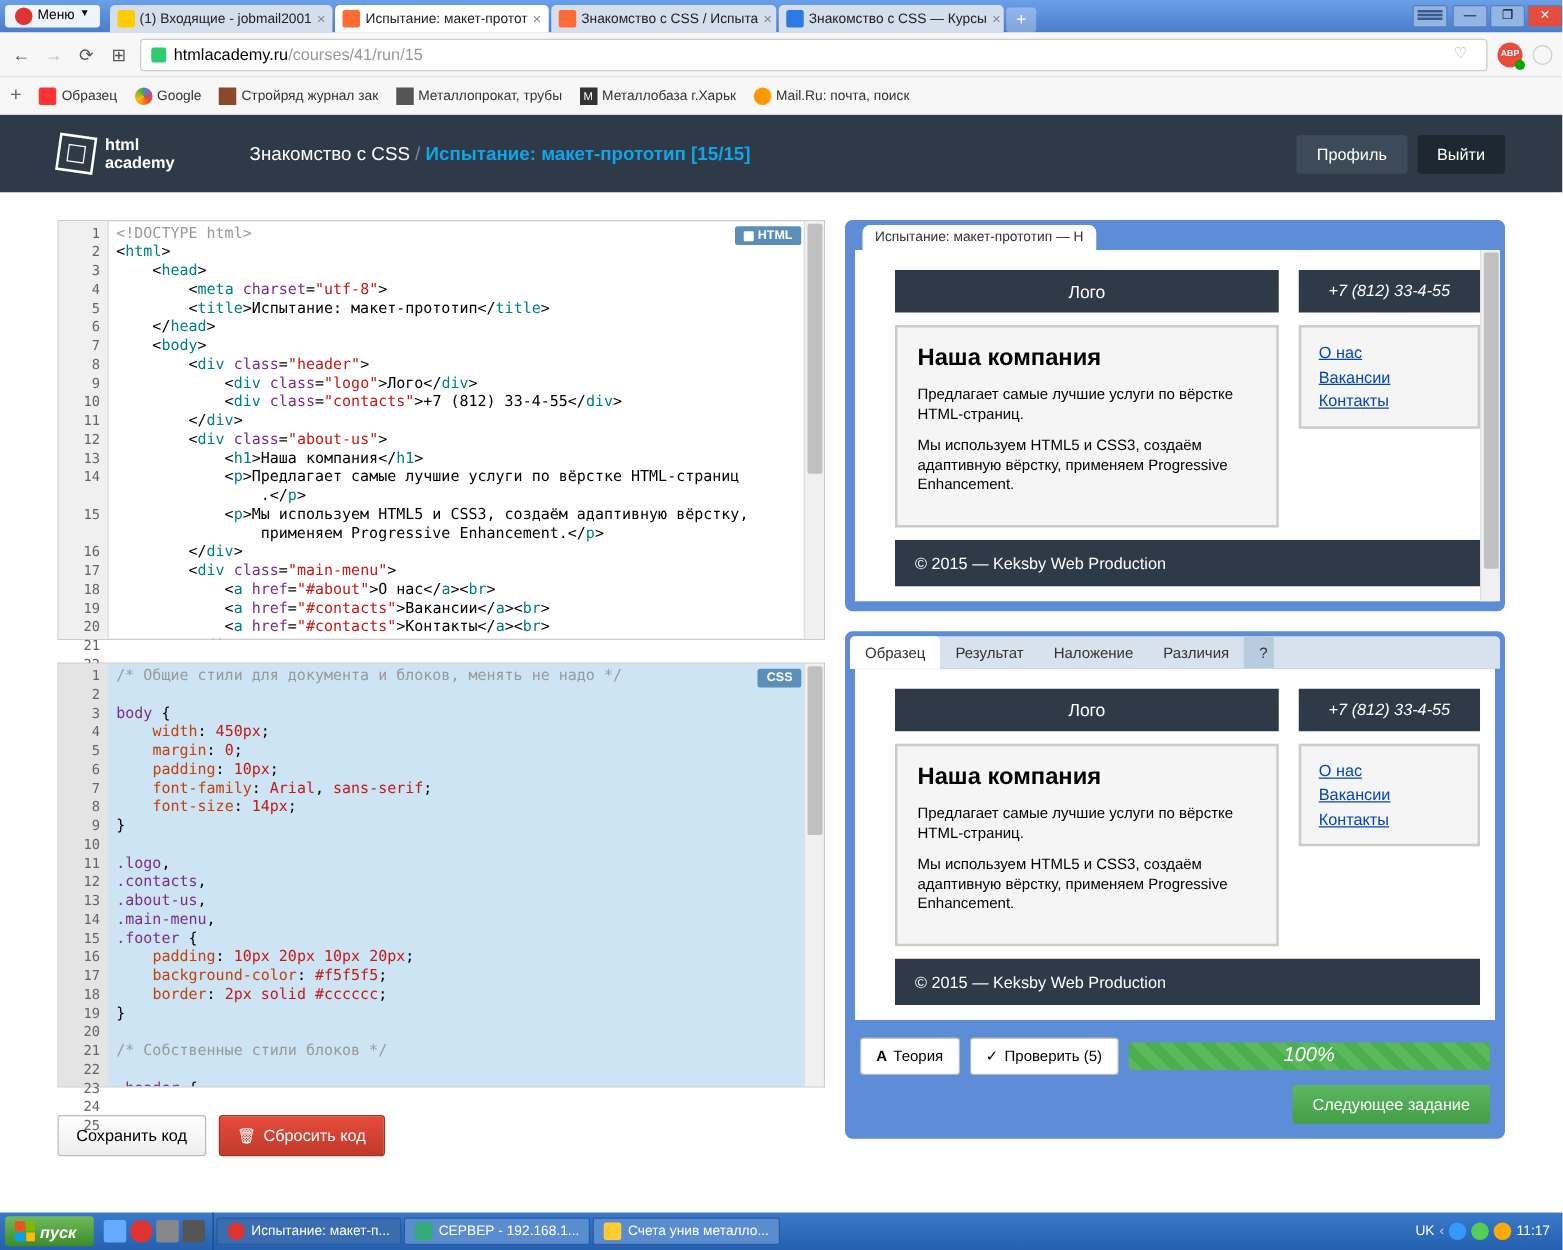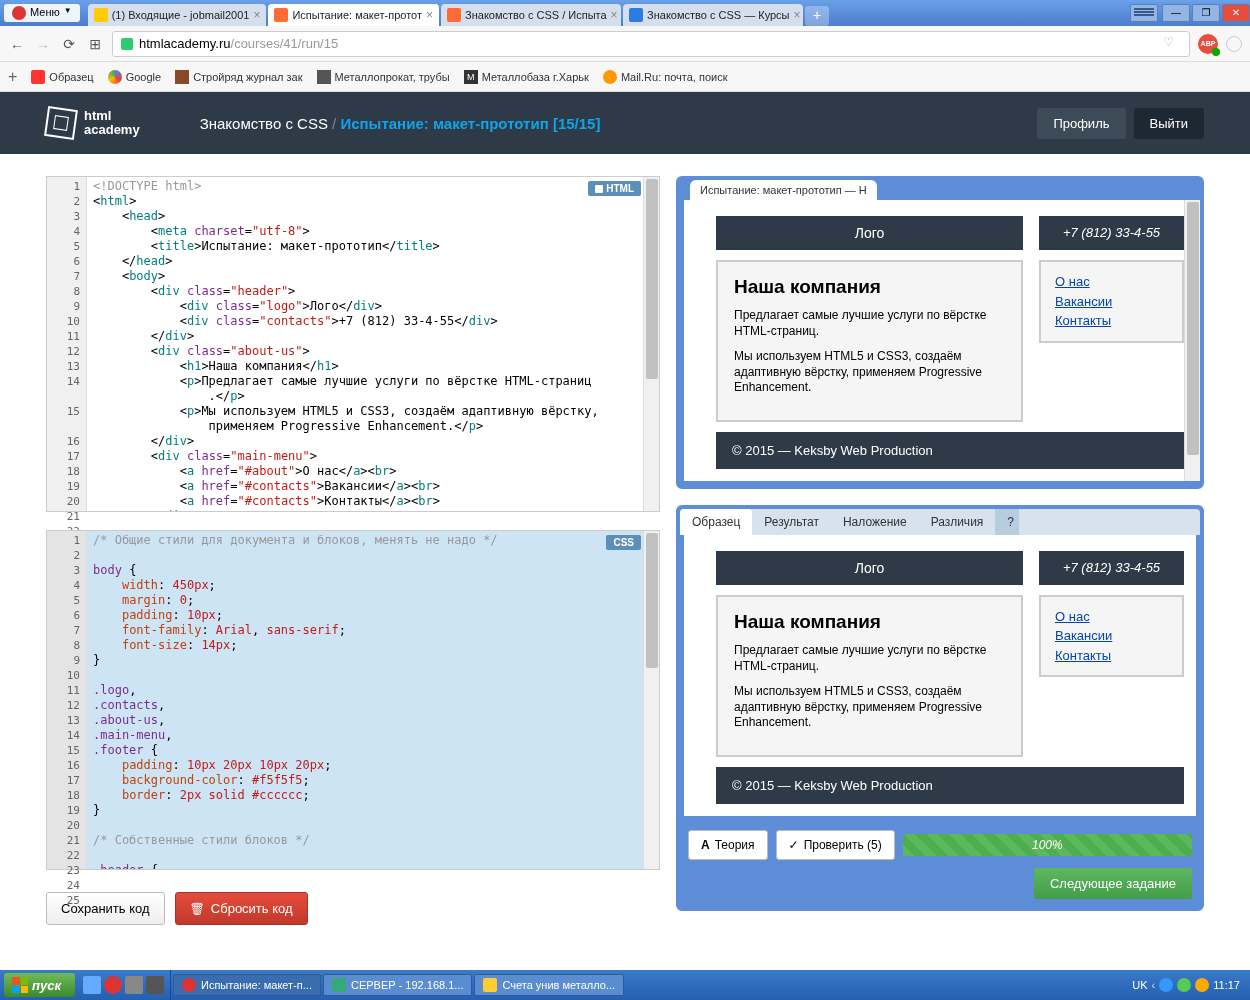--- a/index.html
+++ b/index.html
@@ -103,21 +103,21 @@
 .m-menu a { display: block; color: #0645ad; text-decoration: underline; font-size: 13px; line-height: 1.5; }
 .m-footer { background: #2e3a47; color: #fff; padding: 11px 16px; font-size: 13px; }
 
 .tab-row { display: flex; background: #d8e2ee; margin: 0; border-radius:4px 4px 0 0;}
 .ptab2 { padding: 6px 12px; font-size: 12px; color: #333; cursor:pointer; }
 .ptab2.active { background: #fff; border-radius:4px 4px 0 0; }
 .ptab2.q { background: #b8cce0; width:20px; text-align:center; }
 
 .bottom-row { display: flex; gap: 8px; padding: 10px 8px 8px; align-items: center; }
 .bbtn { background: #fff; border: 1px solid #bbb; border-radius: 3px; padding: 7px 12px; font-size: 12px; display:flex; align-items:center; gap:5px; cursor:pointer;}
-.progress { flex: 1; height: 22px; background: repeating-linear-gradient(45deg,#5cb85c,#5cb85c 8px,#4cae4c 8px,#4cae4c 16px); border-radius: 3px; color: #fff; text-align: center; line-height: 22px; font-size: 12px; font-style:italic;}
+.progress { flex: 1; height: 22px; background: repeating-linear-gradient(45deg,#5cb85c,#5cb85c 8px,#4cae4c 8px,#4cae4c 16px); border-radius: 3px; color: #fff; text-align: center; line-height: 22px; font-size: 16px; font-style:italic;}
 .next-btn { background: linear-gradient(#5cb860,#449d48); color: #fff; padding: 8px 16px; border-radius: 3px; font-size: 13px; margin-left: auto; cursor:pointer; }
 .next-row{display:flex; padding:0 8px 8px;}
 
 
 .taskbar { position: absolute; bottom: 0; left: 0; right: 0; height: 30px; background: linear-gradient(#3a7ac8,#2560b0); display: flex; align-items: center; padding: 0 4px; gap: 2px; }
 .start-btn { background: linear-gradient(#6fbb5a,#3d8a2a); color: #fff; padding: 4px 14px 4px 8px; border-radius: 3px; font-style: italic; font-weight: bold; font-size: 13px; display:flex; align-items:center; gap:4px;}
 .win-flag{width:16px;height:16px;display:grid;grid-template-columns:1fr 1fr;grid-template-rows:1fr 1fr;gap:1px;}
 .win-flag div:nth-child(1){background:#f25022;}
 .win-flag div:nth-child(2){background:#7fba00;}
 .win-flag div:nth-child(3){background:#00a4ef;}

